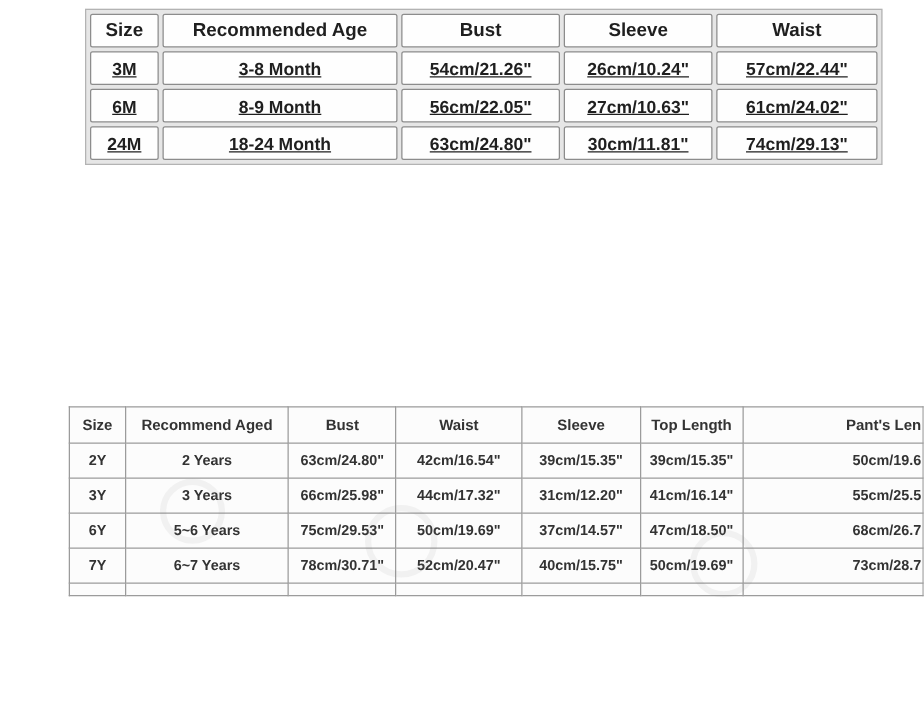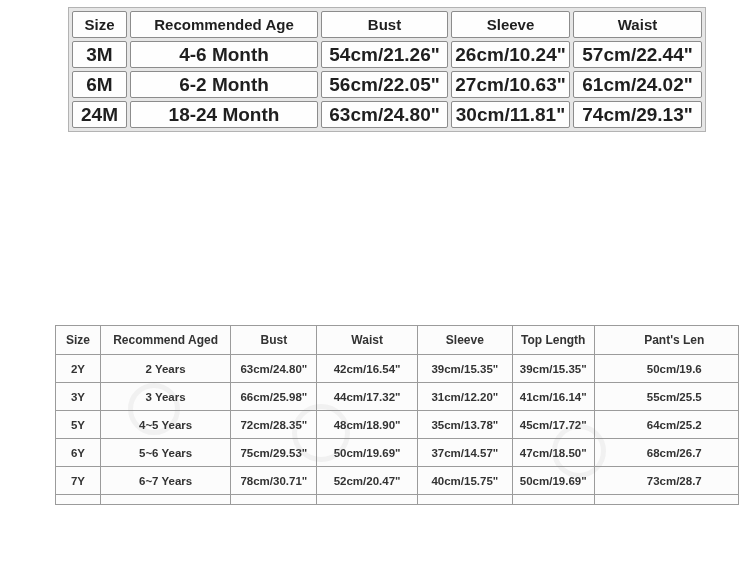--- a/index.html
+++ b/index.html
@@ -27,21 +27,21 @@
     border-radius: 2px;
     height: 27px;
     text-align: center;
     vertical-align: middle;
     font-weight: bold;
     color: #1f1f1f;
     white-space: nowrap;
     overflow: hidden;
   }
   table.t1 th { font-size: 15px; }
-  table.t1 td { font-size: 19px; }
+  table.t1 td { font-size: 14px; text-decoration: underline; }
 
   
   .t2-wrap { position: absolute; left: 55px; top: 325px; }
   table.t2 {
     table-layout: fixed;
     border-collapse: collapse;
     background: #fcfcfc;
   }
   table.t2 th, table.t2 td {
     box-sizing: border-box;
@@ -49,21 +49,21 @@
     background: #fcfcfc;
     text-align: center;
     vertical-align: middle;
     font-weight: bold;
     color: #333333;
     white-space: nowrap;
     overflow: hidden;
   }
   table.t2 th { font-size: 12px; height: 29px; }
   table.t2 td { font-size: 11.5px; height: 28px; }
-  table.t2 th.pl, table.t2 td.pl { text-align: center; padding-left: 17px; }
+  table.t2 th.pl, table.t2 td.pl { text-align: right; padding-left: 17px; }
   table.t2 tr.partial td { height: 10px; }
 
   
   .ring {
     position: absolute;
     border: 5px solid rgba(130,130,130,0.09);
     border-radius: 50%;
     pointer-events: none;
   }
   .r1 { left: 128px; top: 383px; width: 42px; height: 42px; }
@@ -87,28 +87,28 @@
       <tbody>
           <tr>
         <th>Size</th>
         <th>Recommended Age</th>
         <th>Bust</th>
         <th>Sleeve</th>
         <th>Waist</th>
       </tr>
       <tr>
         <td>3M</td>
-        <td>4-6 Month</td>
+        <td>3-8 Month</td>
         <td>54cm/21.26"</td>
         <td>26cm/10.24"</td>
         <td>57cm/22.44"</td>
       </tr>
       <tr>
         <td>6M</td>
-        <td>6-2 Month</td>
+        <td>8-9 Month</td>
         <td>56cm/22.05"</td>
         <td>27cm/10.63"</td>
         <td>61cm/24.02"</td>
       </tr>
       <tr>
         <td>24M</td>
         <td>18-24 Month</td>
         <td>63cm/24.80"</td>
         <td>30cm/11.81"</td>
         <td>74cm/29.13"</td>
@@ -150,29 +150,20 @@
       <tr>
         <td>3Y</td>
         <td>3 Years</td>
         <td>66cm/25.98"</td>
         <td>44cm/17.32"</td>
         <td>31cm/12.20"</td>
         <td>41cm/16.14"</td>
         <td class="pl">55cm/25.5</td>
       </tr>
       <tr>
-        <td>5Y</td>
-        <td>4~5 Years</td>
-        <td>72cm/28.35"</td>
-        <td>48cm/18.90"</td>
-        <td>35cm/13.78"</td>
-        <td>45cm/17.72"</td>
-        <td class="pl">64cm/25.2</td>
-      </tr>
-      <tr>
         <td>6Y</td>
         <td>5~6 Years</td>
         <td>75cm/29.53"</td>
         <td>50cm/19.69"</td>
         <td>37cm/14.57"</td>
         <td>47cm/18.50"</td>
         <td class="pl">68cm/26.7</td>
       </tr>
       <tr>
         <td>7Y</td>

